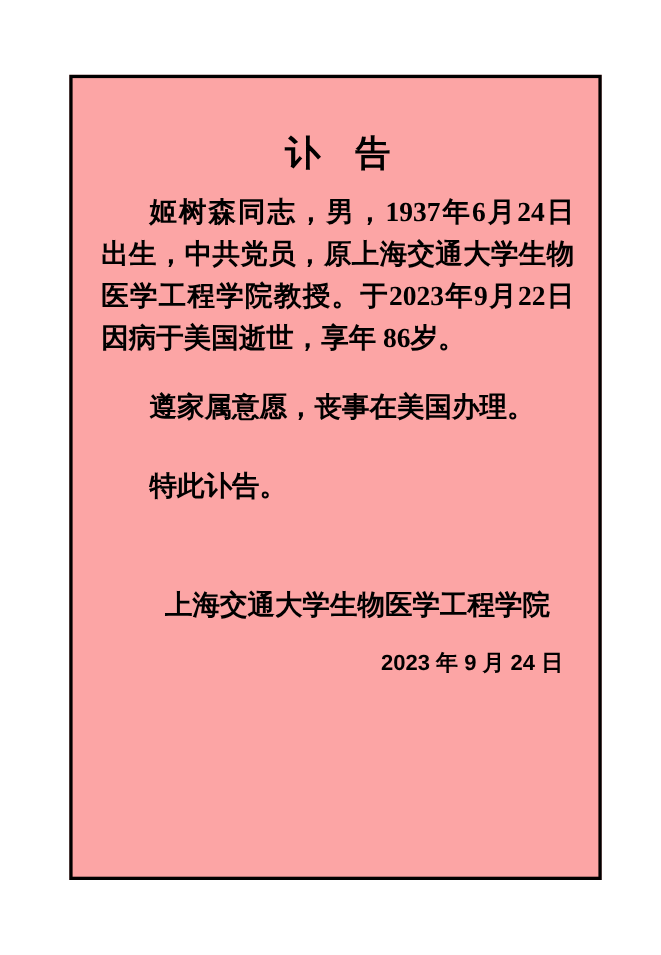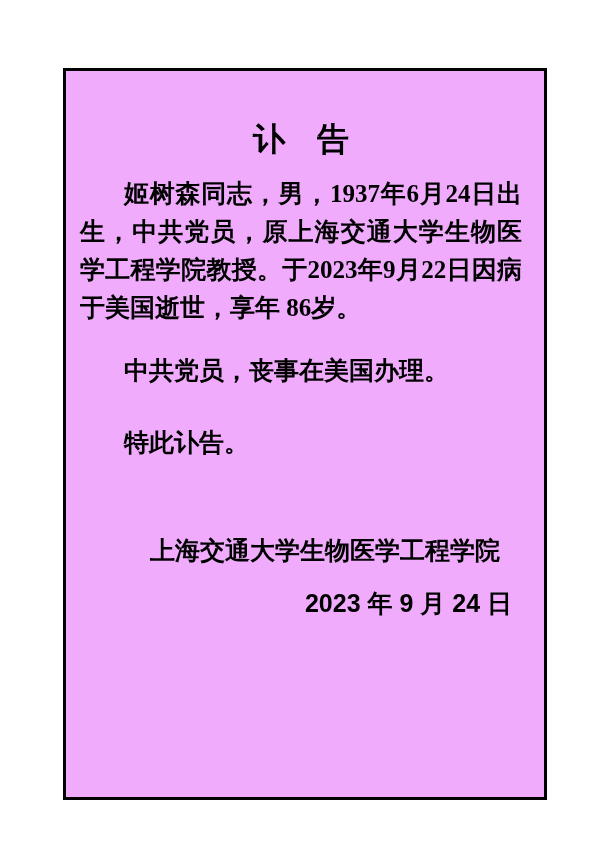--- a/index.html
+++ b/index.html
@@ -16,22 +16,22 @@
     overflow: hidden;
   }
   .notice-frame {
     position: absolute;
     left: 63px;
     top: 68px;
     width: 484px;
     height: 732px;
     box-sizing: border-box;
     border: 3px solid #000000;
-    padding: 50px 22px 0 14px;
-    background: #f0abfc;
+    padding: 50px 22px 0 26px;
+    background: #fca5a5;
     color: #000000;
   }
   .notice-title {
     margin: 0;
     font-size: 32px;
     line-height: 36px;
     font-weight: bold;
     text-align: center;
     color: #000000;
     white-space: pre;
@@ -56,37 +56,37 @@
   }
   .signature-line {
     margin: 12px;
     font-size: 25px;
     line-height: 38px;
     font-weight: bold;
     color: #000000;
   }
   .date-line {
     margin: 15px 0 0 0;
-    font-size: 25px;
+    font-size: 20px;
     line-height: 38px;
     font-weight: bold;
     color: #000000;
     white-space: pre;
   }
 </style>
 </head>
 <body>
 
 <div class="page">
   <div class="notice-frame">
     <h1 class="notice-title">讣　告</h1>
 
     <p class="body-paragraph para-1">姬树森同志，男，1937年6月24日出生，中共党员，原上海交通大学生物医学工程学院教授。于2023年9月22日因病于美国逝世，享年 86岁。</p>
 
-    <p class="body-paragraph para-2">中共党员，丧事在美国办理。</p>
+    <p class="body-paragraph para-2">遵家属意愿，丧事在美国办理。</p>
 
     <p class="body-paragraph para-3">特此讣告。</p>
 
     <div class="signature-block">
       <p class="signature-line">上海交通大学生物医学工程学院</p>
       <p class="date-line">2023 年 9 月 24 日</p>
     </div>
   </div>
 </div>
 

